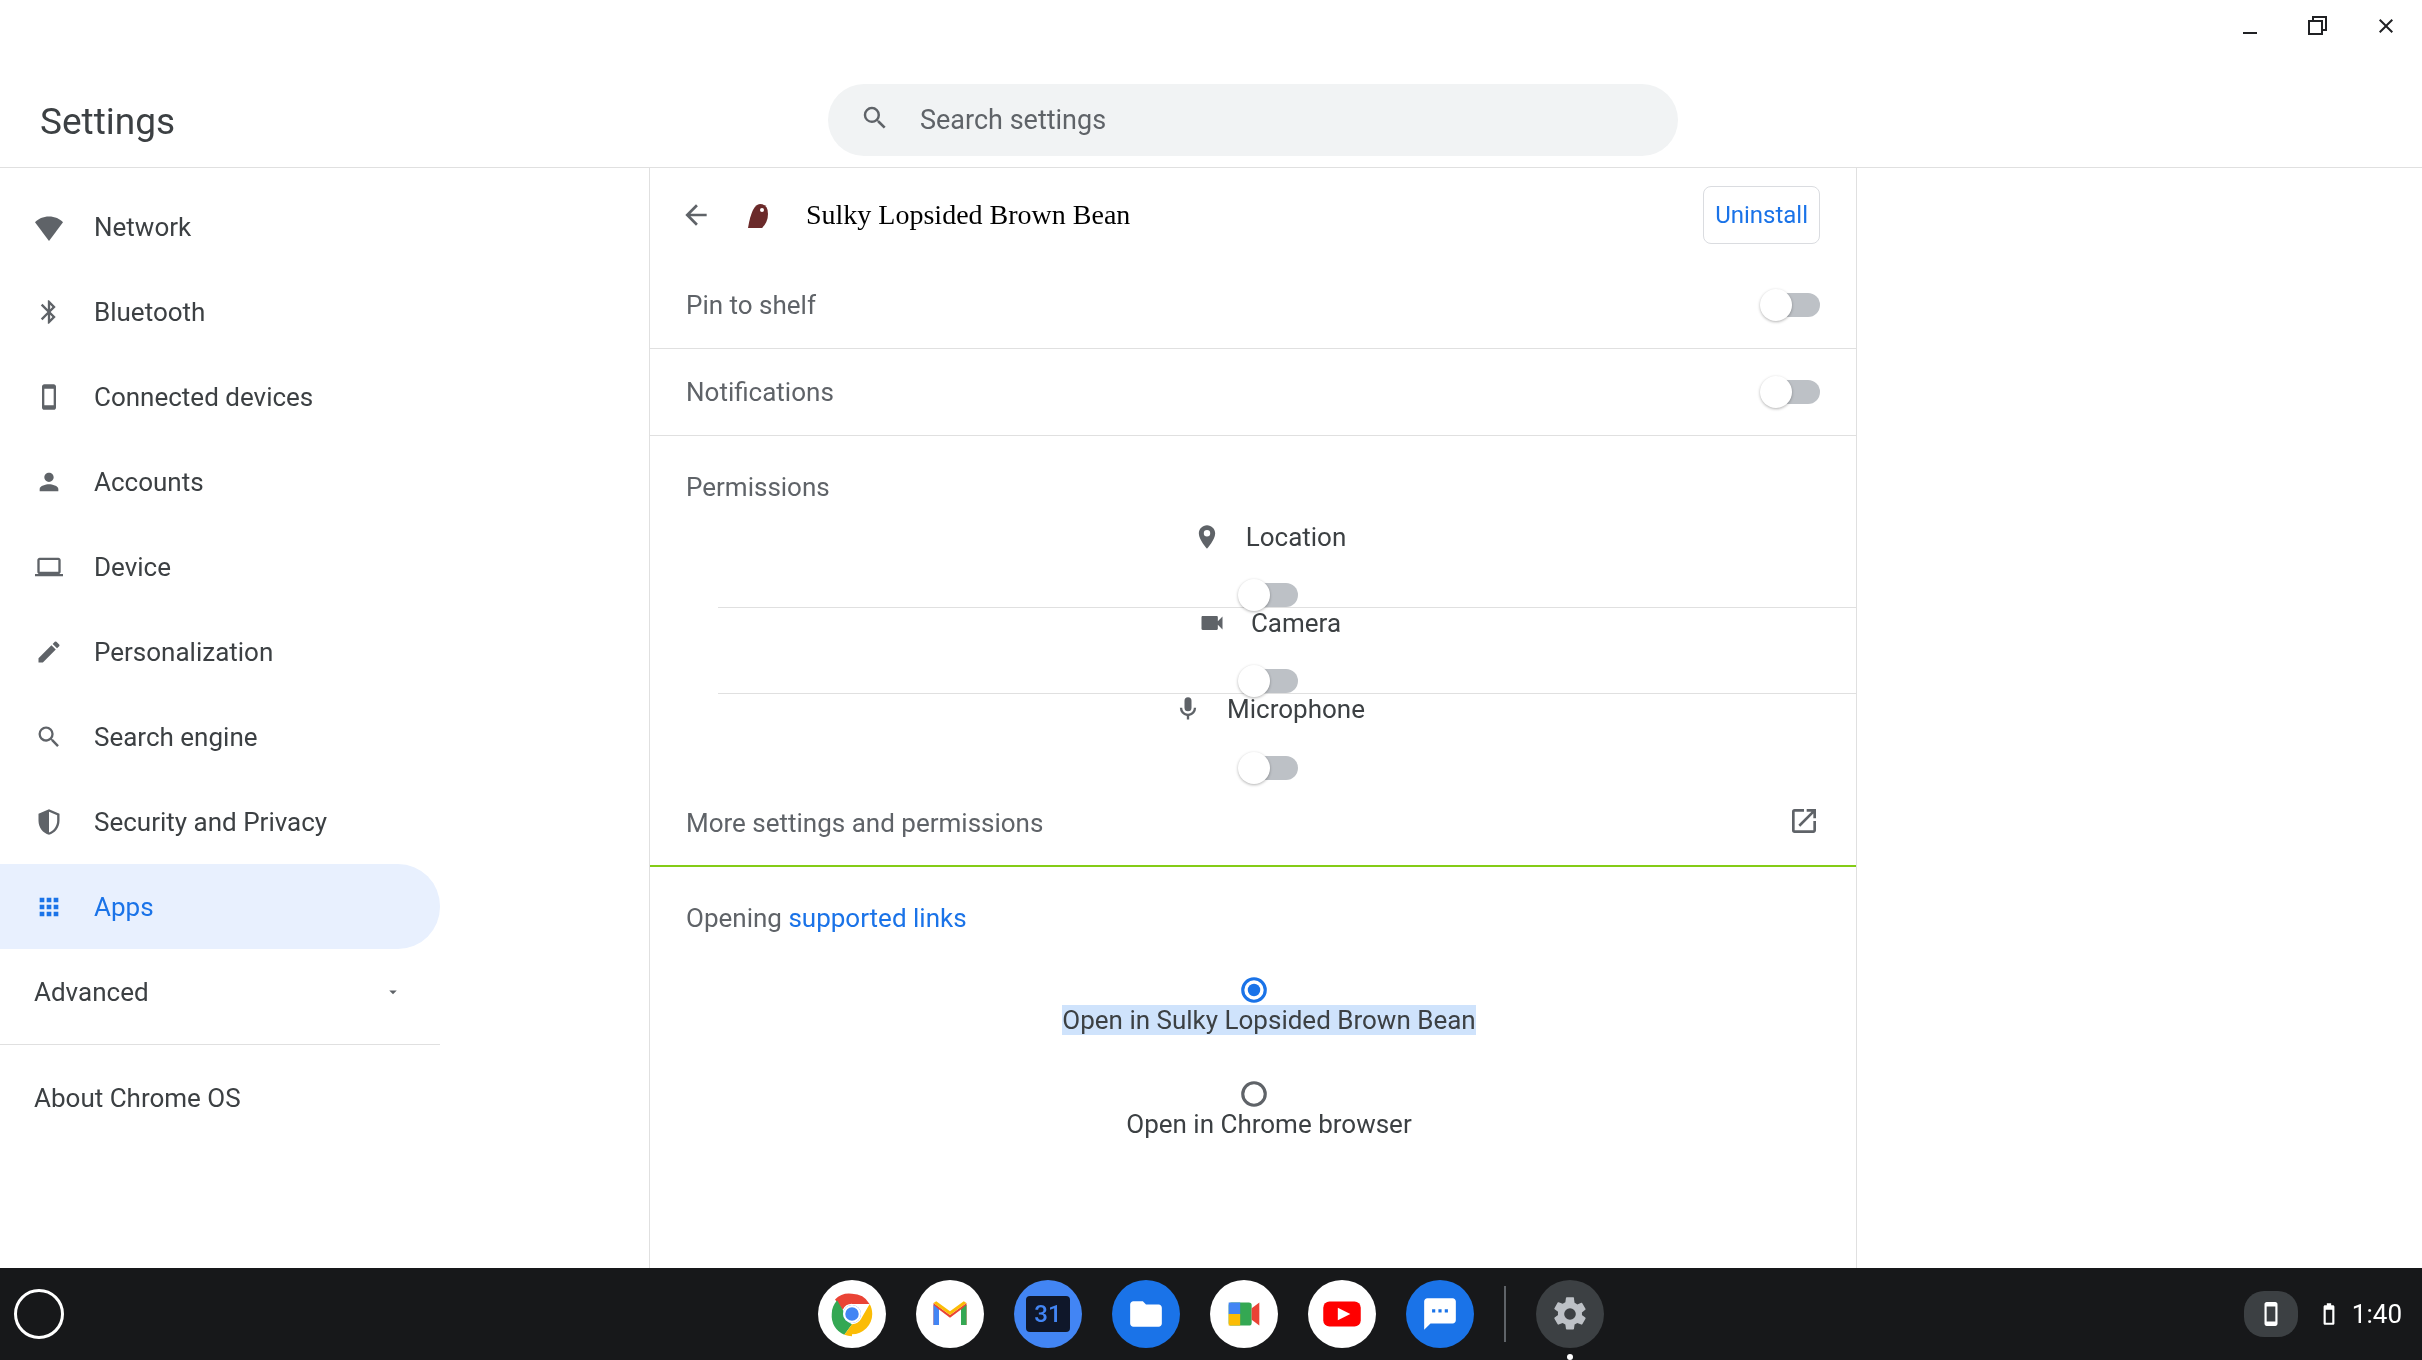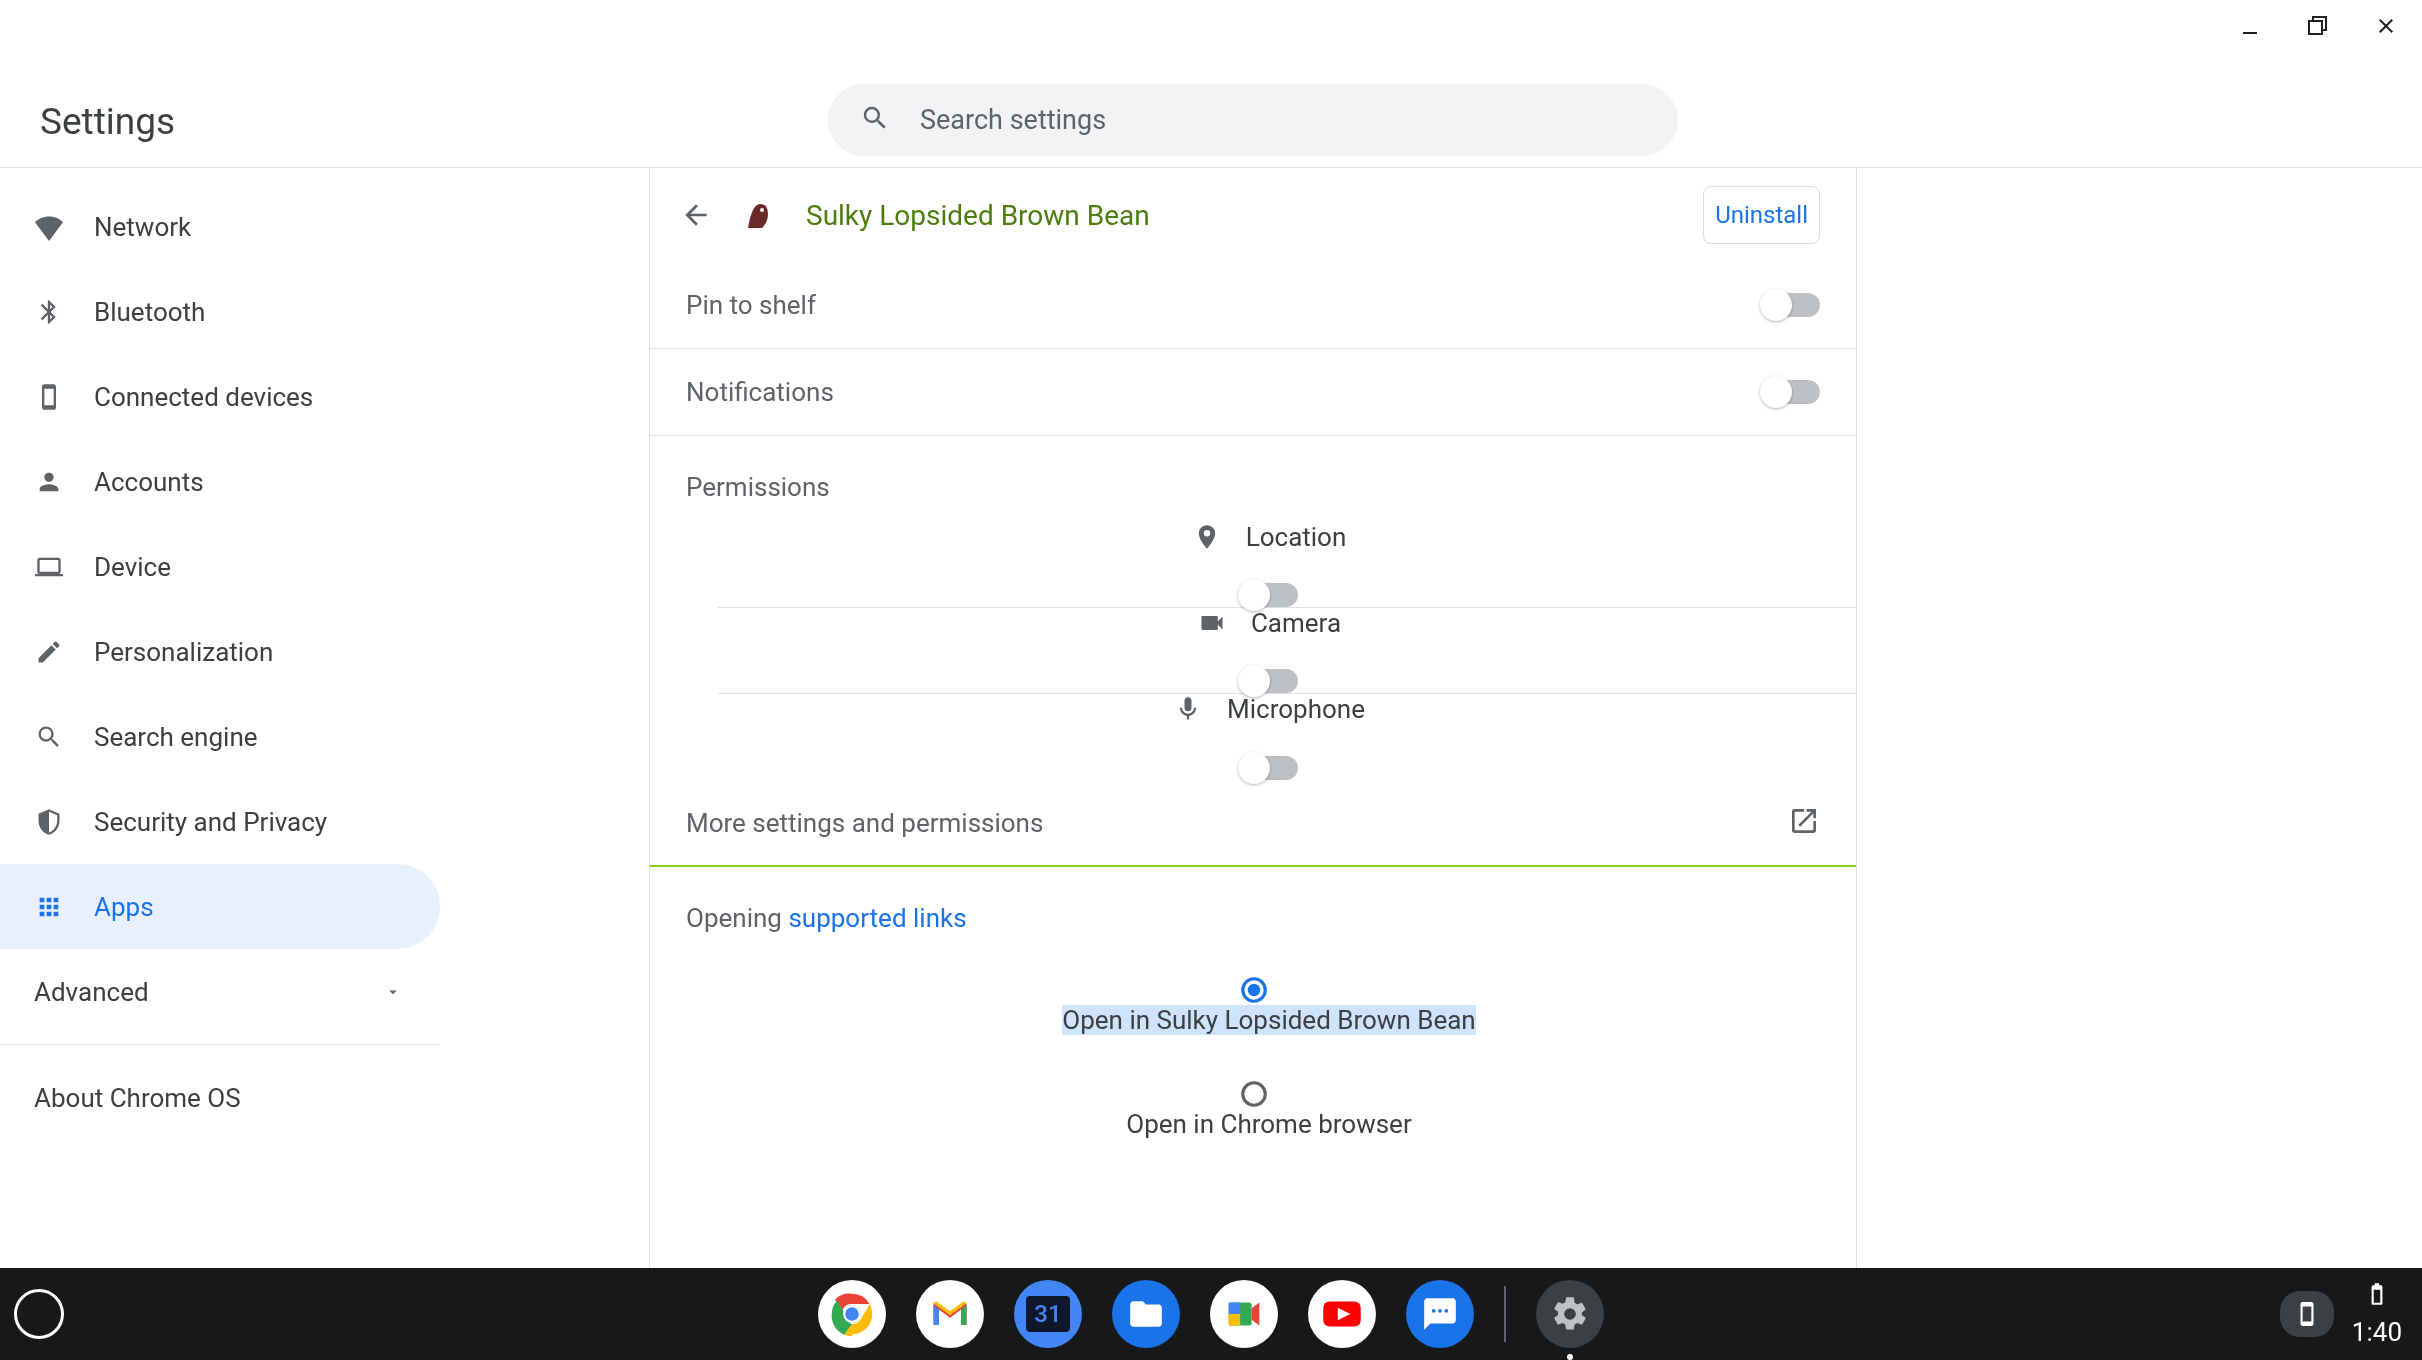--- a/index.html
+++ b/index.html
@@ -31,21 +31,21 @@
 .side-adv svg { width:18px; height:18px; fill:#5f6368; }
 .side-sep { height:1px; background:#e0e0e0; margin:10px 0; }
 .side-about { height:85px; display:flex; align-items:center; padding-left:34px; font-size:26px; color:#3c4043; cursor:pointer; }
 
 
 .main { position:absolute; left:649px; top:168px; width:1208px; bottom:92px; border-left:1px solid #e0e0e0; border-right:1px solid #e0e0e0; background:#fff; }
 .main-hdr { display:flex; align-items:center; padding:18px 36px 18px 18px; }
 .back { width:56px; height:56px; display:flex; align-items:center; justify-content:center; cursor:pointer; }
 .back svg { width:32px; height:32px; fill:#5f6368; }
 .app-icn { width:42px; height:42px; margin:0 26px 0 14px; border-radius:6px; }
-.app-ttl { font-size:28px; color:#4d7c0f; flex:1; }
+.app-ttl { font-size:28px; color:#000000; flex:1;font-family:Liberation Serif, serif; }
 .unin { border:1px solid #dadce0; border-radius:8px; background:#fff; color:#1a73e8; font-size:24px; padding:14px 11px; cursor:pointer; }
 
 .row { display:flex; align-items:center; justify-content:space-between; padding:0 36px; height:87px; border-bottom:1px solid #e0e0e0; }
 .row:last-child { border-bottom:none; }
 .row-lbl { font-size:26px; color:#5f6368; }
 .row-more { cursor:pointer; }
 .row-more svg { width:32px; height:32px; fill:#5f6368; }
 
 .perm-hdr { padding:36px 36px 20px; font-size:26px; color:#5f6368; }
 .perm-row { display:flex; align-items:center; justify-content:space-between; margin-left:68px; padding:0 36px 0 0; height:86px; border-bottom:1px solid #e0e0e0;flex-direction:column; }
@@ -337,20 +337,20 @@
           <path d="M19.14 12.94a7.07 7.07 0 0 0 0-1.88l2.03-1.58a.5.5 0 0 0 .12-.64l-1.92-3.32a.5.5 0 0 0-.61-.22l-2.39.96a7.03 7.03 0 0 0-1.62-.94l-.36-2.54A.5.5 0 0 0 13.9 2h-3.84a.5.5 0 0 0-.49.42l-.36 2.54c-.58.24-1.12.56-1.62.94l-2.39-.96a.5.5 0 0 0-.61.22L2.67 8.48a.5.5 0 0 0 .12.64l2.03 1.58a7.07 7.07 0 0 0 0 1.88l-2.03 1.58a.5.5 0 0 0-.12.64l1.92 3.32c.14.24.43.34.61.22l2.39-.96c.5.38 1.04.7 1.62.94l.36 2.54a.5.5 0 0 0 .49.42h3.84a.5.5 0 0 0 .49-.42l.36-2.54c.58-.24 1.12-.56 1.62-.94l2.39.96c.24.1.5 0 .61-.22l1.92-3.32a.5.5 0 0 0-.12-.64l-2.03-1.58zM12 15.5A3.5 3.5 0 1 1 12 8.5a3.5 3.5 0 0 1 0 7z" fill="#bdc1c6"></path>
         </svg>
     </div>
   </div>
   <div class="shelf-right">
     <div class="pill">
       <svg viewBox="0 0 24 24">
           <path d="M16 1H8C6.9 1 6 1.9 6 3v18c0 1.1.9 2 2 2h8c1.1 0 2-.9 2-2V3c0-1.1-.9-2-2-2zm0 18H8V5h8v14z"></path>
         </svg>
     </div>
-    <div style="display:flex;align-items:center;gap:10px;flex-direction:column;">
+    <div style="display:flex;align-items:center;gap:10px;">
       <svg viewBox="0 0 24 24">
           <path d="M15.67 4H14V2h-4v2H8.33C7.6 4 7 4.6 7 5.33v15.33C7 21.4 7.6 22 8.33 22h7.33c.74 0 1.34-.6 1.34-1.33V5.33C17 4.6 16.4 4 15.67 4zM15 20H9V8h6v12z"></path>
         </svg>
       <span>1:40</span>
     </div>
   </div>
 </div>
 
 </body></html>

